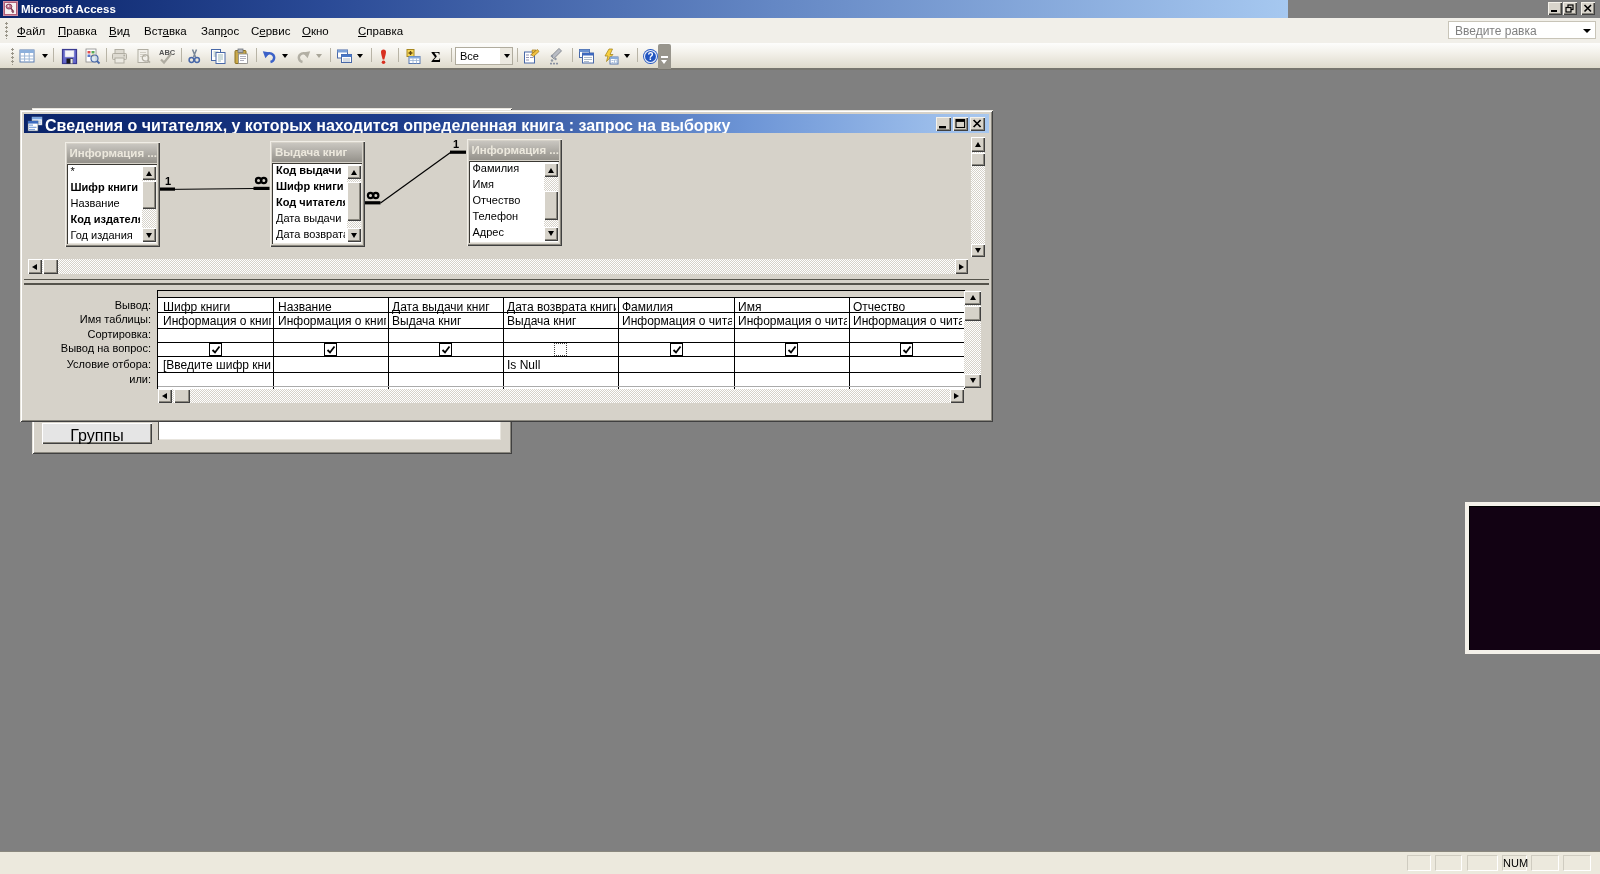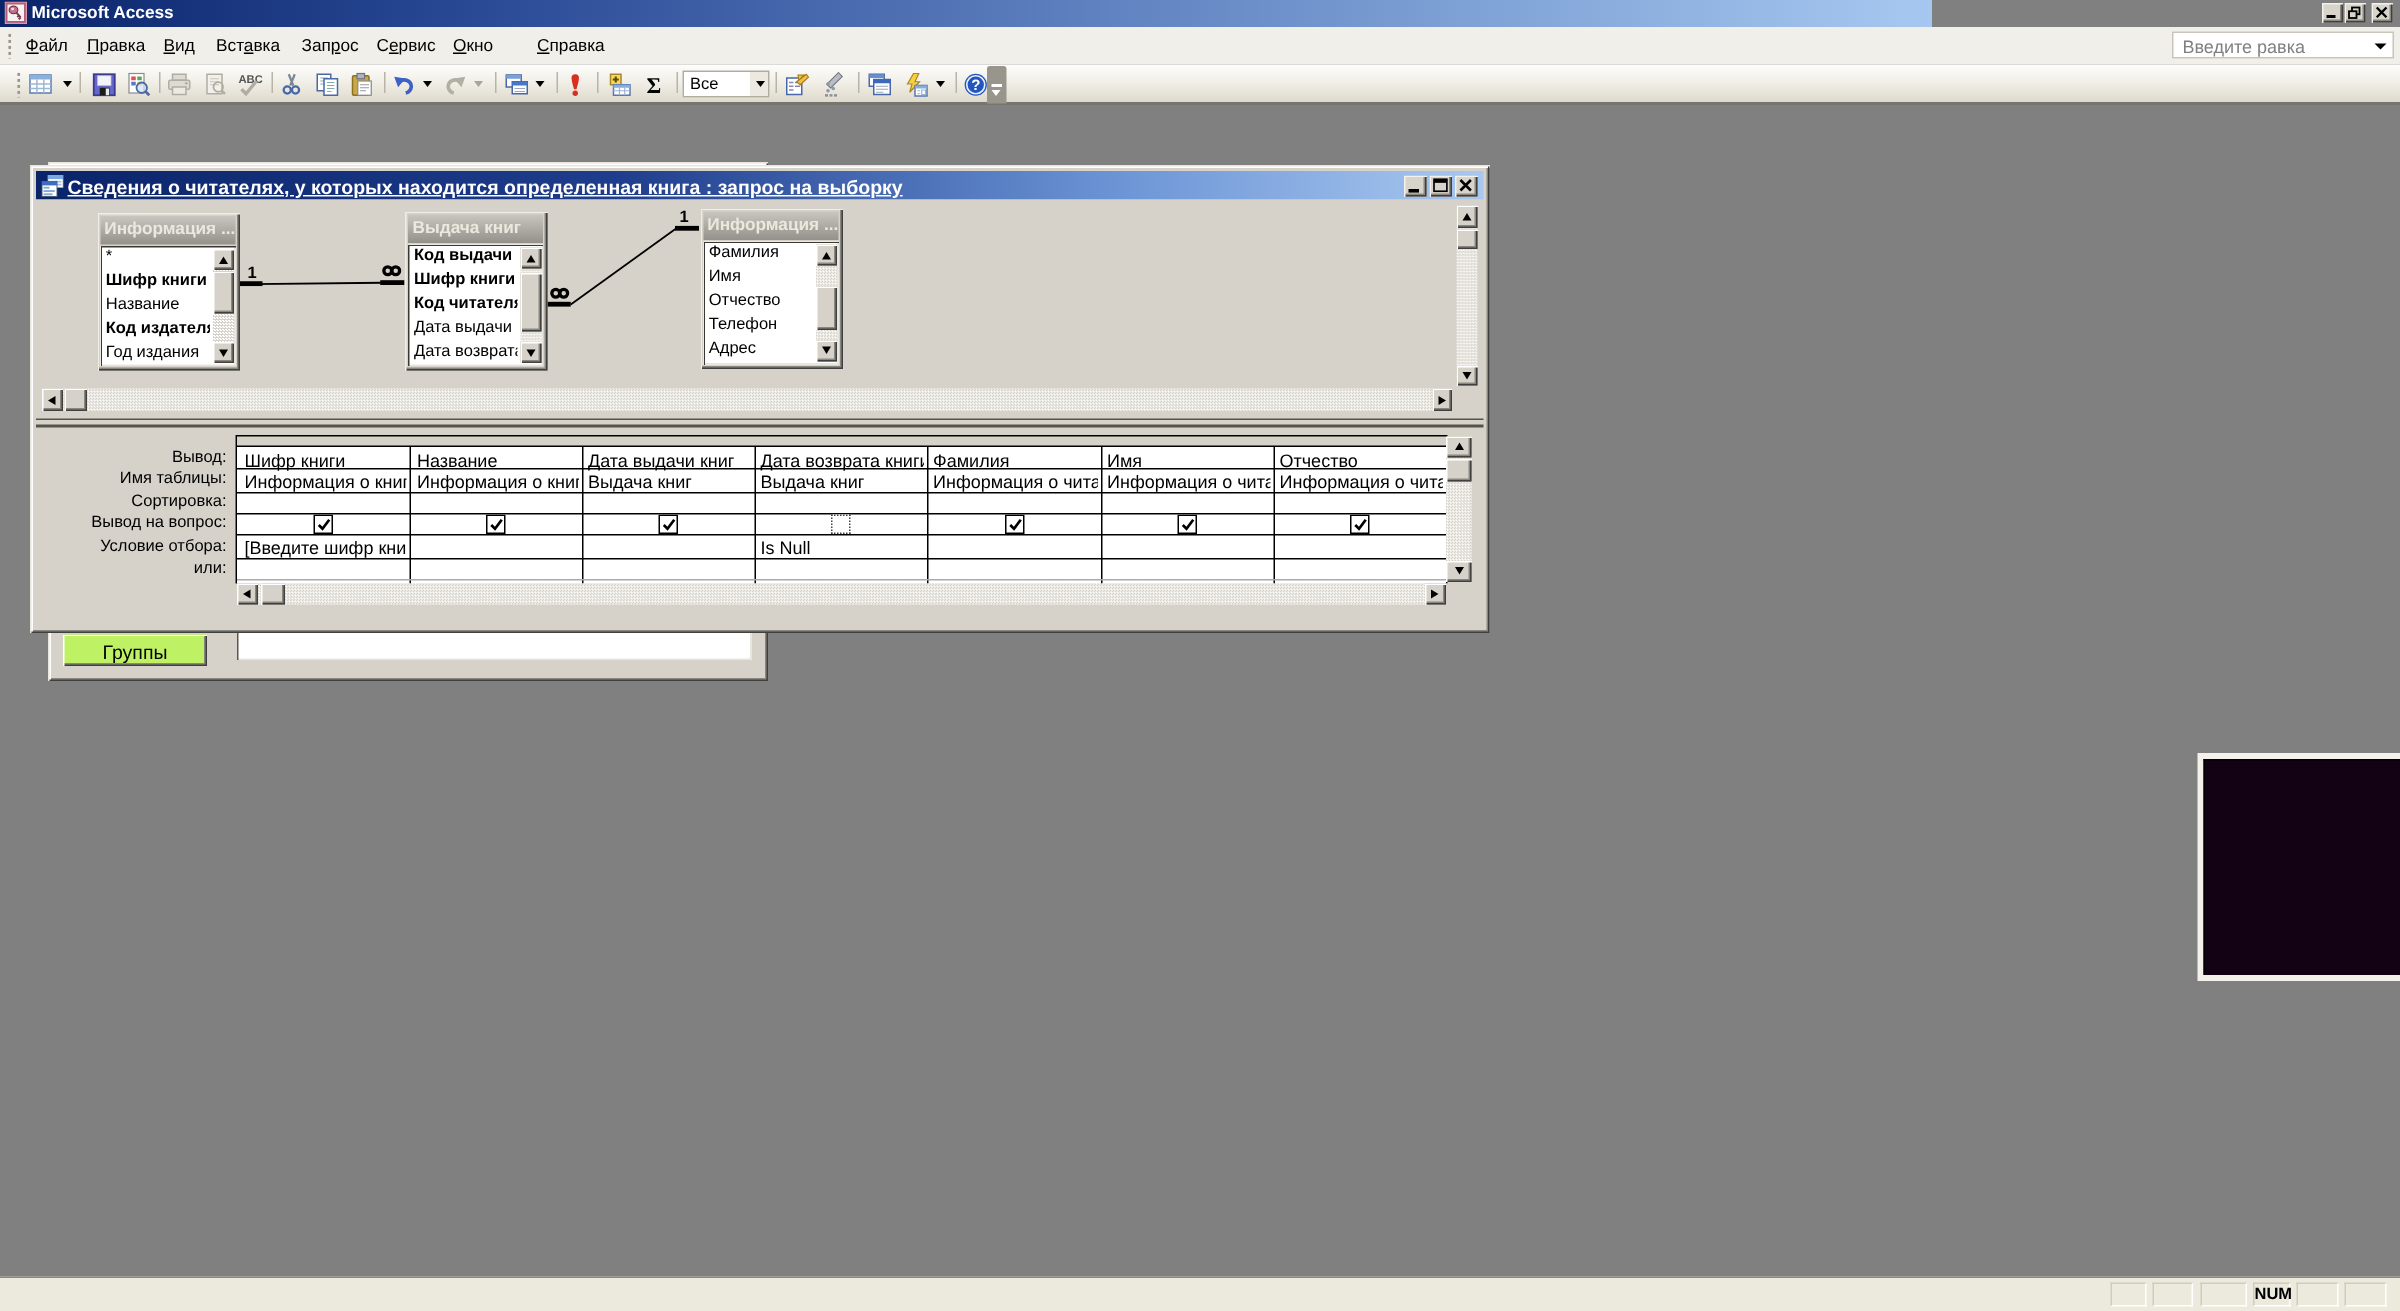--- a/index.html
+++ b/index.html
@@ -33,30 +33,30 @@
 #workspace { left:0; top:70px; width:1600px; height:782px; background:#808080; }
 
 
 .raised { background:#d6d2c9;
   box-shadow: inset 1px 1px 0 #e8e5dd, inset -1px -1px 0 #404040, inset 2px 2px 0 #fff, inset -2px -2px 0 #8a877e; }
 .sunkwhite { background:#fff;
   box-shadow: inset 1px 1px 0 #58564f, inset -1px -1px 0 #e8e5de; }
 
 
 #dbwin { left:32px; top:38px; width:480px; height:346px; }
-#grpbtn { left:10px; top:315px; width:96px; height:21px; background:#bef264;
+#grpbtn { left:10px; top:315px; width:110px; height:21px; background:#e5e5e5;
   box-shadow: inset 1px 1px 0 #fff, inset -1px -1px 0 #404040, inset -2px -2px 0 #8a877e;
-  text-align:center; padding-top:4px; font-size:13px; }
+  text-align:center; padding-top:4px; font-size:16px; }
 #dblist { left:126px; top:313px; width:343px; height:19px; }
 
 
 #qwin { left:20px; top:40px; width:973px; height:312px; }
 #qtitle { left:4px; top:4px; width:965px; height:19px;
   background:linear-gradient(90deg,#0a246a 0%,#1e3d8c 40%,#6d95d6 75%,#a8c8f0 100%); }
-#qtitle .txt { position:absolute; left:21px; top:3px; color:#fff; font-weight:bold; font-size:13px;text-decoration:underline; }
+#qtitle .txt { position:absolute; left:21px; top:3px; color:#fff; font-weight:bold; font-size:16px; }
 .qcapbtn { position:absolute; top:2.5px; width:15px; height:14px; background:#d8d4cb;
   box-shadow: inset 1px 1px 0 #f4f1ea, inset -1px -1px 0 #404040, inset -2px -2px 0 #8a877e; }
 
 
 #qtop { left:4px; top:23px; width:965px; height:125.5px; background:#d6d2c9; }
 
 .tbox { position:absolute; background:#d6d2c9;
   box-shadow: inset 1px 1px 0 #f0ede6, inset -1px -1px 0 #404040, inset -2px -2px 0 #8a877e; }
 .tbox .tt { position:absolute; left:2px; right:3px; top:2px; height:19px;
   background:linear-gradient(#c9c6c0 0%,#94918a 100%); color:#ece8dd; font-weight:bold; font-size:11.5px;
@@ -94,21 +94,21 @@
 .chk svg { position:absolute; left:0.5px; top:0.5px; }
 .chkdot { position:absolute; width:13px; height:13px; border:1px dotted #444; background:#fff; }
 
 
 #darkbox { left:1465px; top:432px; width:135px; height:152px; background:#f4f1ea; }
 #darkbox .inner { position:absolute; left:4px; top:4px; right:0; bottom:4px; background:#120213; border-top:1px solid #000; border-left:1px solid #000; }
 
 
 #statusbar { left:0; top:851px; width:1600px; height:23px; background:#ece9dd; border-top:1px solid #8a887e; }
 #statusbar .big { position:absolute; left:3px; top:3px; width:1400px; height:16px; border:1px solid; border-color:#cfccc0 #fff #fff #cfccc0; padding:1px 0 0 5px; font-size:11px; }
-.spanel { position:absolute; top:3px; height:16px; border:1px solid; border-color:#cfccc0 #fff #fff #cfccc0; font-size:11px; text-align:center; padding-top:1px;font-weight:bold; }
+.spanel { position:absolute; top:3px; height:16px; border:1px solid; border-color:#cfccc0 #fff #fff #cfccc0; font-size:11px; text-align:center; padding-top:1px; }
 </style></head>
 <body>
 
 <div id="titlebar" class="abs">
   <svg id="appicon" class="abs" viewBox="0 0 15 15">
     <rect x="0" y="0" width="15" height="15" fill="#d898ac"></rect>
     <rect x="0.8" y="0.8" width="13.4" height="13.4" fill="#b06078"></rect>
     <rect x="2" y="2" width="11" height="11" fill="#f6f2f2"></rect>
     <ellipse cx="6" cy="5.6" rx="2.9" ry="2.5" fill="#c2738c" stroke="#7c3450" stroke-width="0.8"></ellipse>
     <ellipse cx="5.4" cy="5" rx="1" ry="0.9" fill="#f0e4e8"></ellipse>

